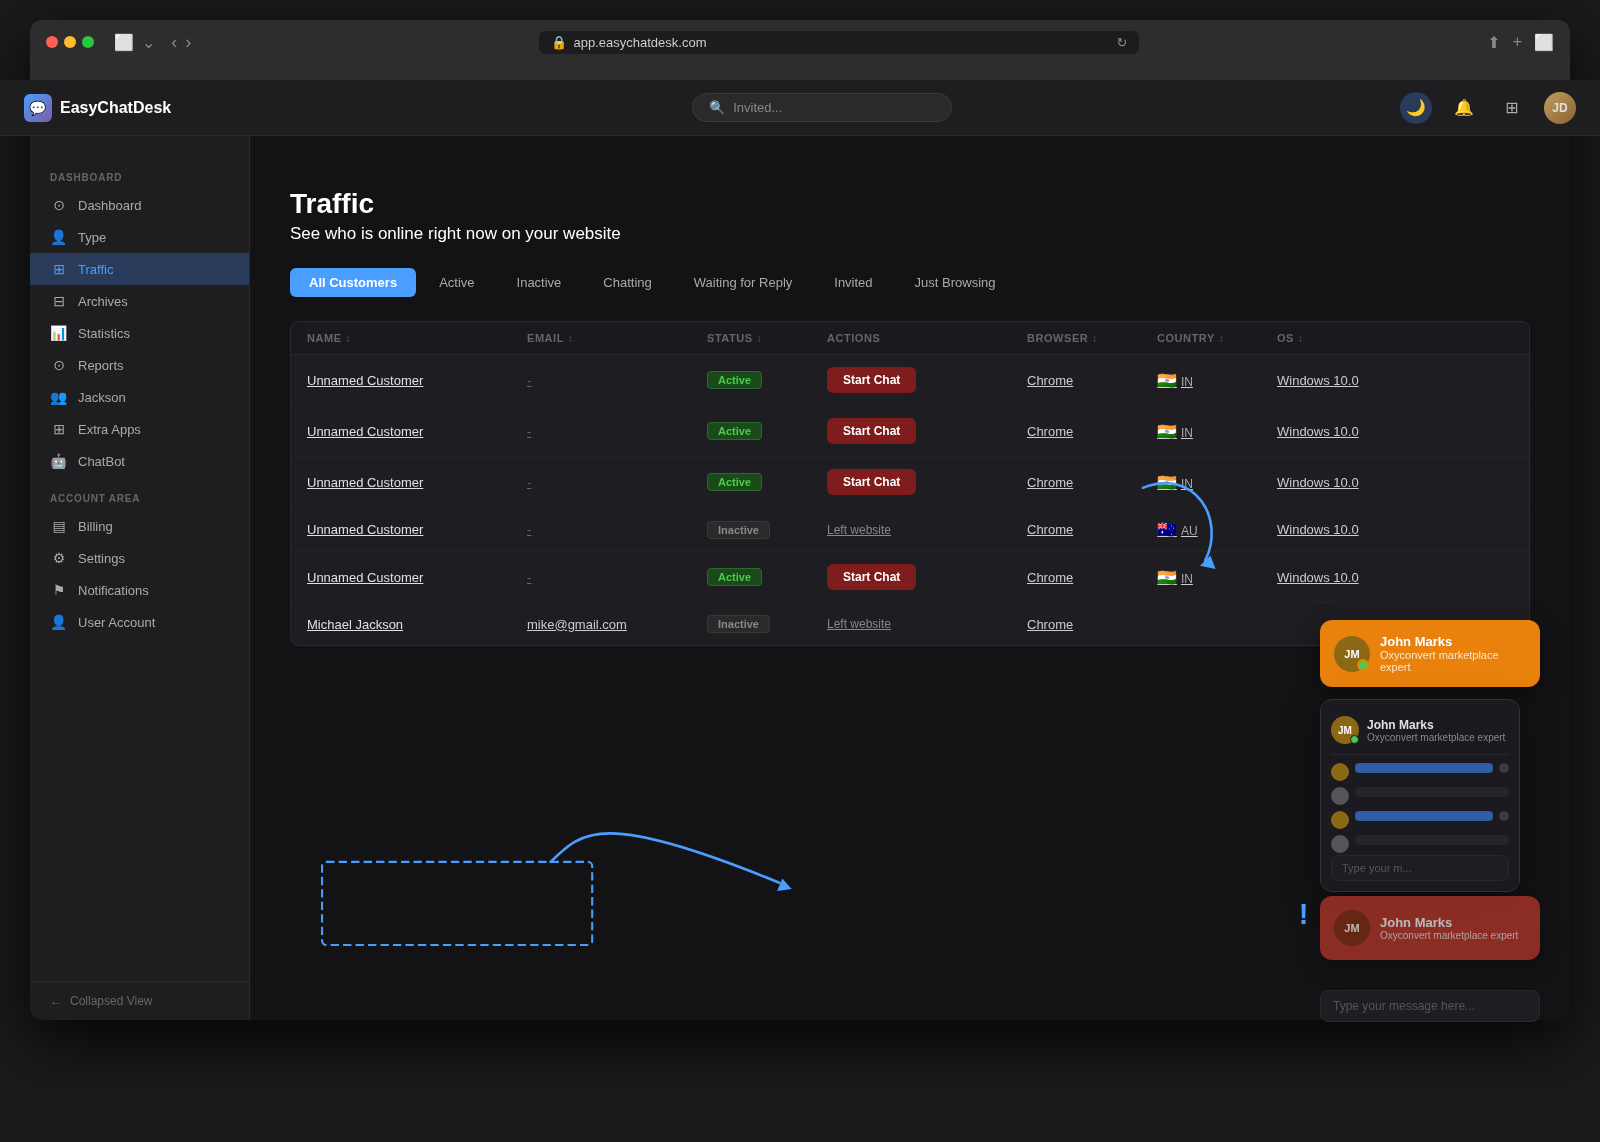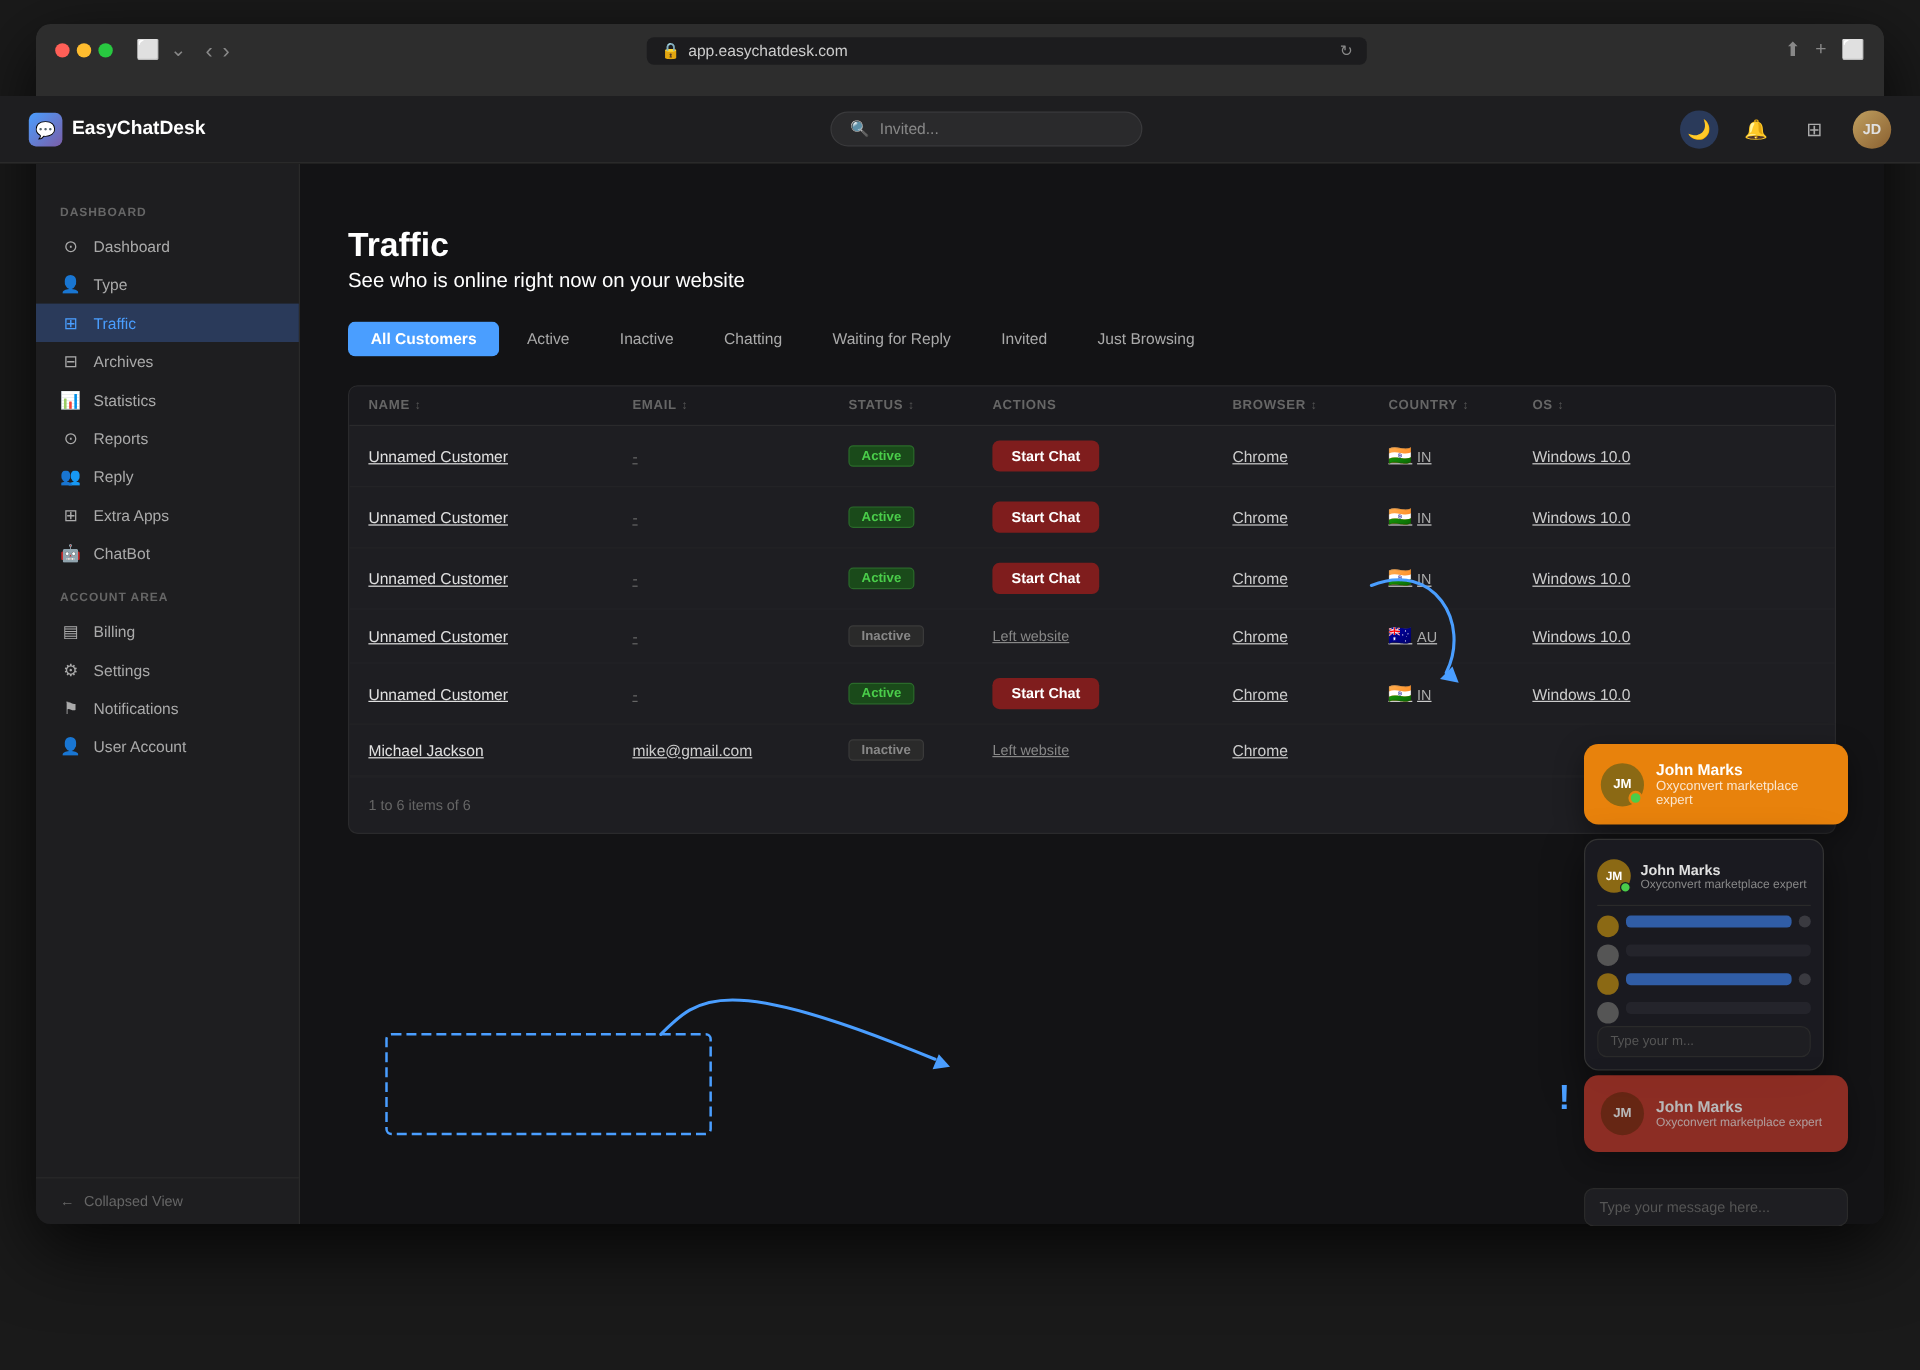--- a/index.html
+++ b/index.html
@@ -524,21 +524,21 @@
       <div class="sidebar-item">
         <span class="sidebar-item-icon">📊</span>
         <span>Statistics</span>
       </div>
       <div class="sidebar-item">
         <span class="sidebar-item-icon">⊙</span>
         <span>Reports</span>
       </div>
       <div class="sidebar-item">
         <span class="sidebar-item-icon">👥</span>
-        <span>Reply</span>
+        <span>Jackson</span>
       </div>
       <div class="sidebar-item">
         <span class="sidebar-item-icon">⊞</span>
         <span>Extra Apps</span>
       </div>
       <div class="sidebar-item">
         <span class="sidebar-item-icon">🤖</span>
         <span>ChatBot</span>
       </div>
 
@@ -668,21 +668,20 @@
           <div class="table-row">
             <div class="td td-name">Michael Jackson</div>
             <div class="td">mike@gmail.com</div>
             <div class="td"><span class="status-badge status-inactive">Inactive</span></div>
             <div class="td action-left-website">Left website</div>
             <div class="td">Chrome</div>
             <div class="td"></div>
             <div class="td"></div>
           </div>
 
-          <div class="pagination">1 to 6 items of 6</div>
         </div>
 
       </div>
     </div>
   </div>
 
   <div class="chat-popups">
 
     <div class="chat-card-orange">
       <div class="chat-avatar chat-avatar-online" style="background:#8B6914; font-size:11px;">JM</div>

